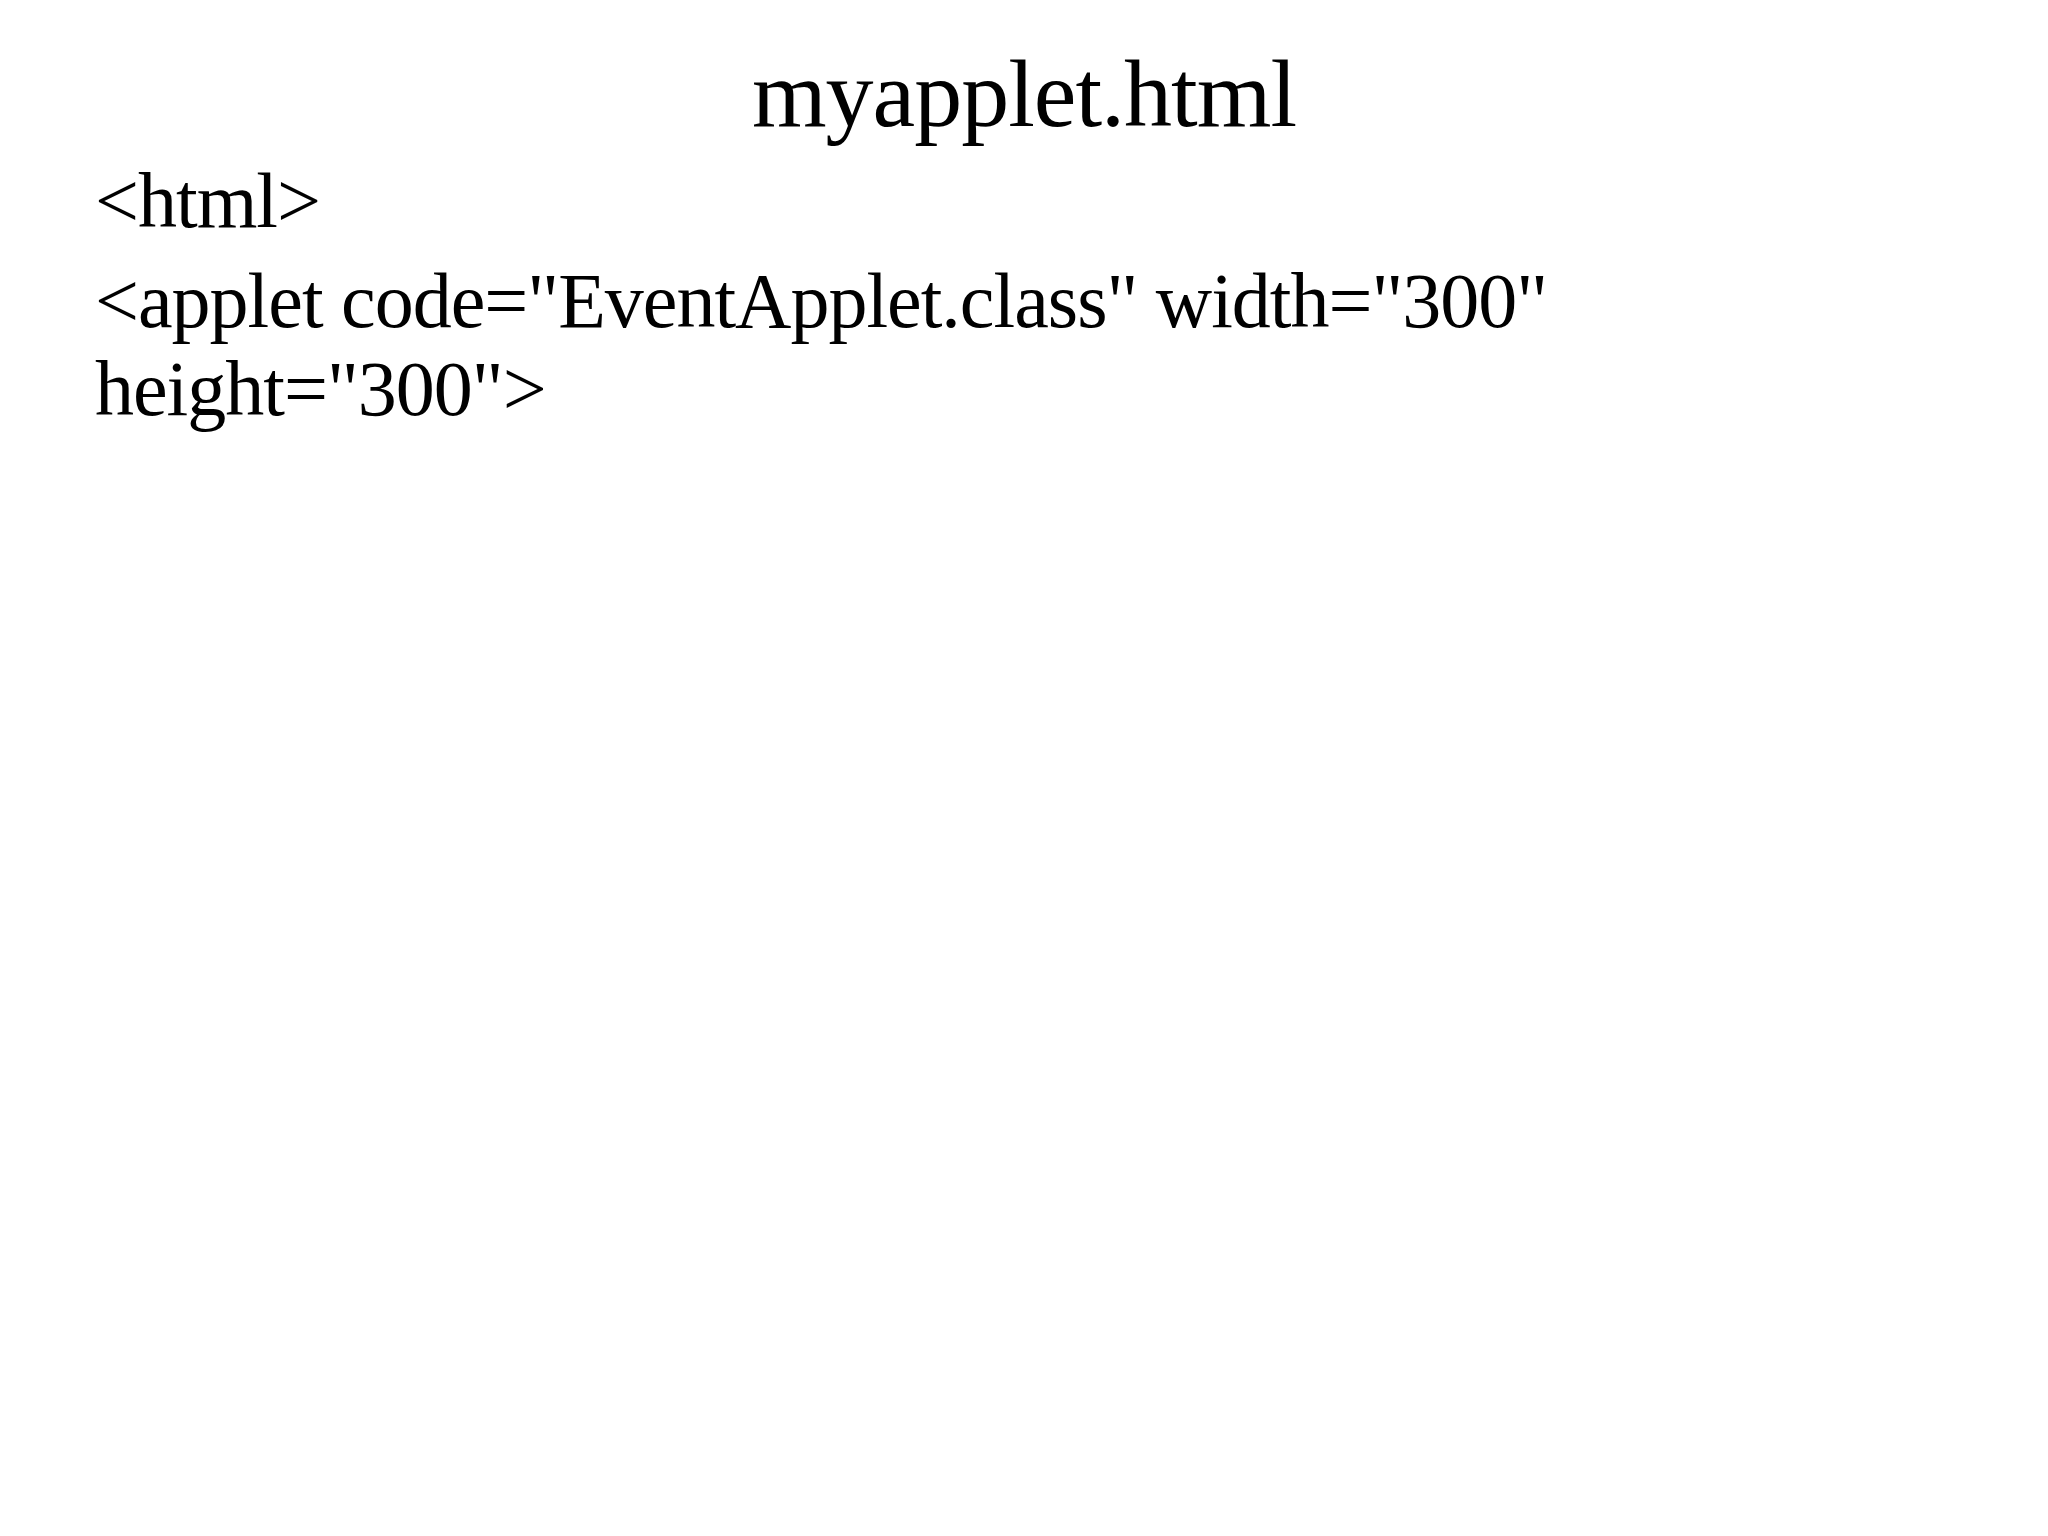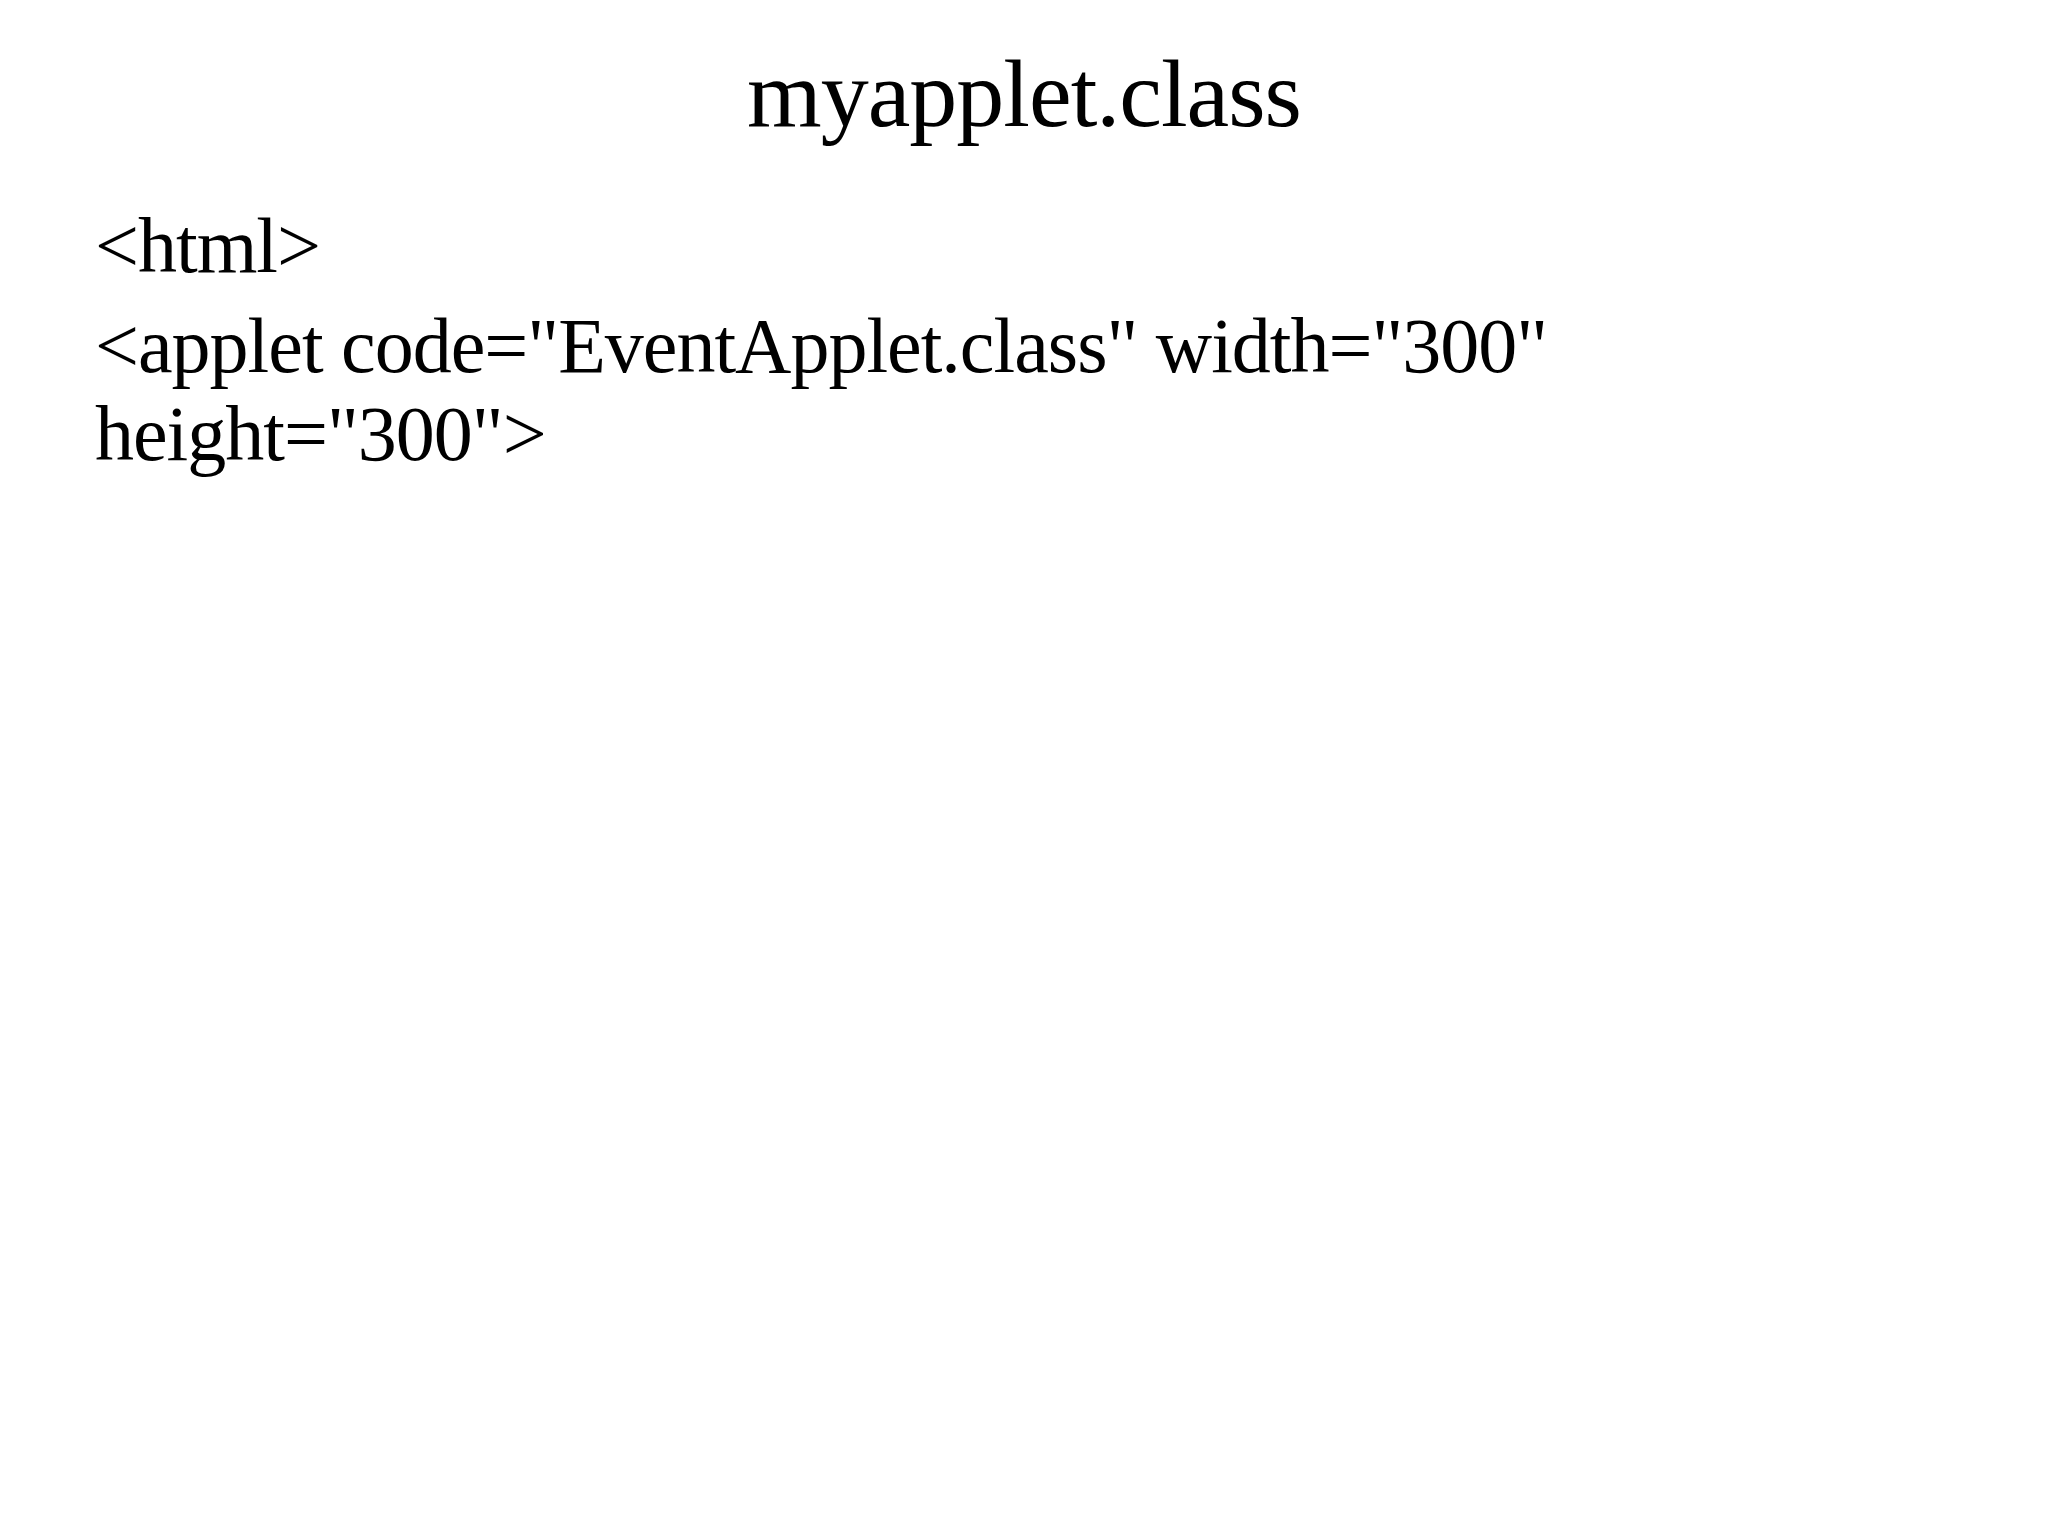--- a/index.html
+++ b/index.html
@@ -26,37 +26,36 @@
     font-size: 96px;
     font-weight: 400;
     letter-spacing: -1px;
     white-space: pre;
   }
   .code-block {
     position: absolute;
     top: 162px;
     left: 95px;
     right: 40px;
-    margin-top: 45px;
   }
   .code-line {
     font-size: 78px;
     line-height: 78px;
     margin: 0 0 22px 0;
     white-space: pre;
     letter-spacing: -1px;
   }
   .code-line.continuation {
     margin-top: -12px;
   }
 </style>
 </head>
 <body>
 
 <div class="slide">
-  <h1 class="slide-title">myapplet.class</h1>
+  <h1 class="slide-title">myapplet.html</h1>
 
   <div class="code-block">
     <div class="code-line">&lt;html&gt;</div>
     <div class="code-line">&lt;applet code="EventApplet.class" width="300"</div>
     <div class="code-line continuation">height="300"&gt;</div>
   </div>
 </div>
 
 </body></html>

